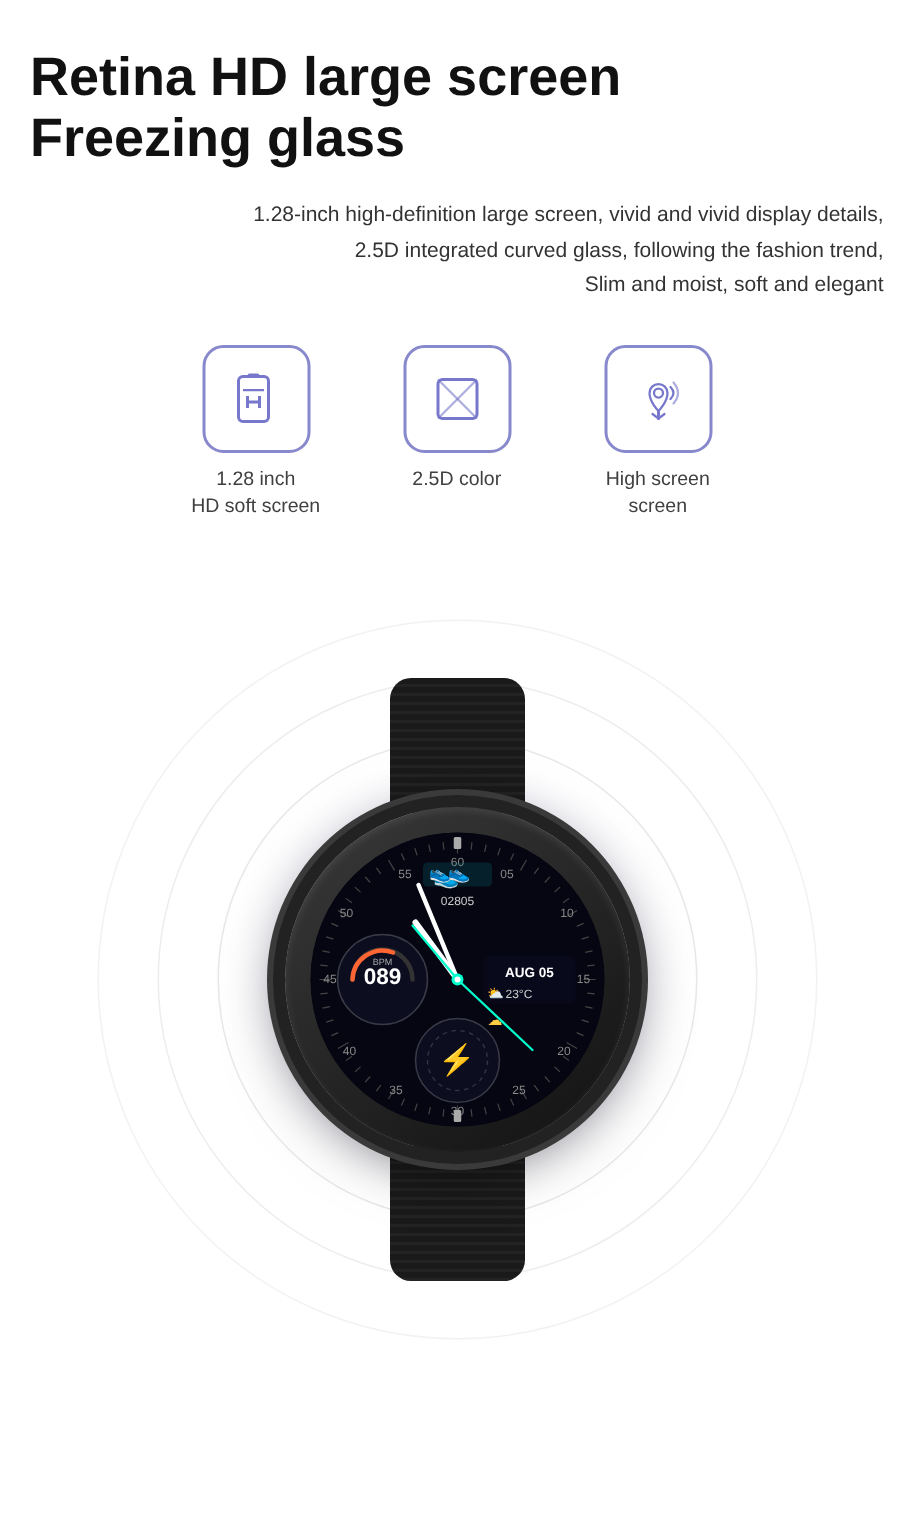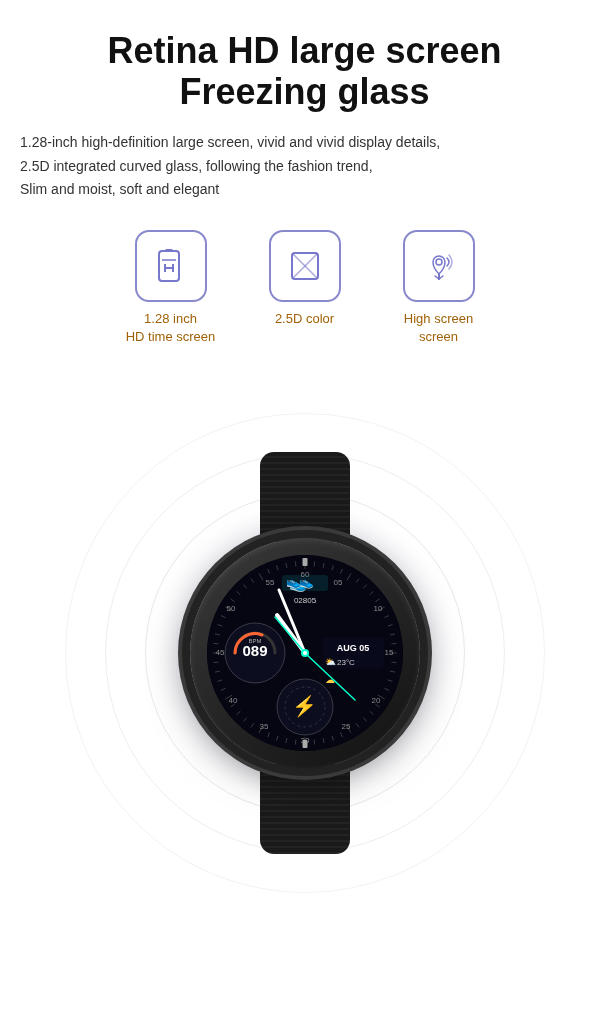--- a/index.html
+++ b/index.html
@@ -9,29 +9,29 @@
       background: #ffffff;
       font-family: 'Arial', sans-serif;
       overflow-x: hidden;
     }
     .page-wrapper {
       width: 609px;
       background: #fff;
       padding: 30px 20px 20px;
     }
     .main-title {
-      text-align: center;
+      text-align: left;
       font-size: 36px;
       font-weight: 900;
       line-height: 1.15;
       color: #111;
       margin-bottom: 18px;
     }
     .subtitle {
-      text-align: left;
+      text-align: right;
       font-size: 14px;
       color: #333;
       line-height: 1.7;
       margin-bottom: 28px;
     }
     .features-row {
       display: flex;
       justify-content: center;
       align-items: flex-start;
       gap: 24px;
@@ -54,21 +54,21 @@
       margin-bottom: 8px;
       background: #fff;
     }
     .feature-icon-box svg {
       width: 40px;
       height: 40px;
     }
     .feature-label {
       text-align: center;
       font-size: 13px;
-      color: #a16207;
+      color: #404040;
       line-height: 1.4;
     }
 
     
     .watch-section {
       display: flex;
       align-items: center;
       justify-content: center;
       position: relative;
       width: 100%;
@@ -215,21 +215,21 @@
           <rect x="8" y="5" width="20" height="30" rx="3" stroke="#7777cc" stroke-width="2" fill="none"></rect>
           <rect x="14" y="3" width="8" height="3" rx="1.5" fill="#7777cc"></rect>
           <line x1="14" y1="18" x2="14" y2="26" stroke="#7777cc" stroke-width="2"></line>
           <line x1="14" y1="22" x2="22" y2="22" stroke="#7777cc" stroke-width="2"></line>
           <line x1="22" y1="18" x2="22" y2="26" stroke="#7777cc" stroke-width="2"></line>
           <line x1="11" y1="14" x2="25" y2="14" stroke="#7777cc" stroke-width="1.5"></line>
         </svg>
       </div>
       <div class="feature-label">
         <span>1.28 inch</span><br>
-        <span>HD time screen</span>
+        <span>HD soft screen</span>
       </div>
     </div>
 
 
     <div class="feature-item">
       <div class="feature-icon-box">
         <svg viewBox="0 0 40 40" fill="none" xmlns="http://www.w3.org/2000/svg">
           <rect x="7" y="7" width="26" height="26" rx="3" stroke="#7777cc" stroke-width="2" fill="none"></rect>
           <line x1="7" y1="7" x2="33" y2="33" stroke="#7777cc" stroke-width="1.5" opacity="0.6"></line>
           <line x1="33" y1="7" x2="7" y2="33" stroke="#7777cc" stroke-width="1.5" opacity="0.6"></line>

